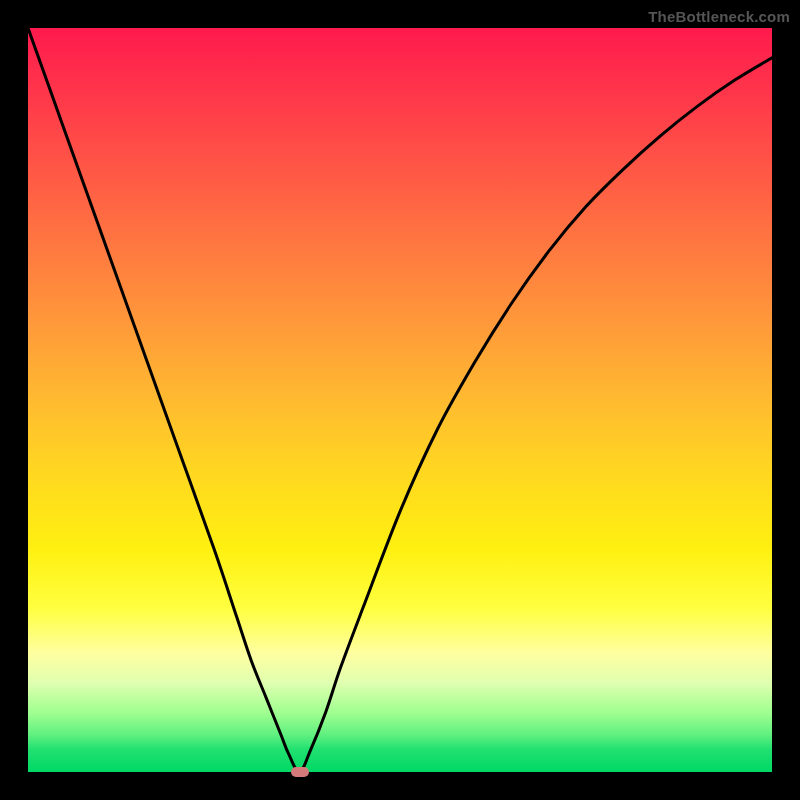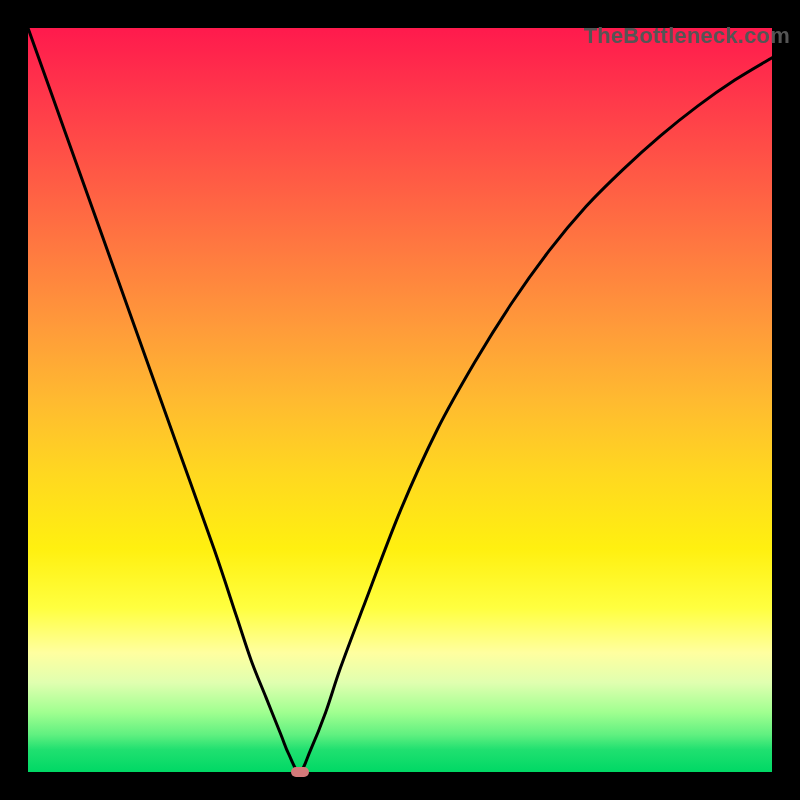--- a/index.html
+++ b/index.html
@@ -28,24 +28,24 @@
       #ffff40 78%,
       #ffffa0 84%,
       #e0ffb0 88%,
       #a0ff90 92%,
       #60f080 95%,
       #20e070 97%,
       #00d865 100%);
   }
   .watermark {
     position: absolute;
-    top: 23px;
+    top: 8px;
     right: 10px;
     font-family: Arial, Helvetica, sans-serif;
-    font-size: 22px;
+    font-size: 15px;
     font-weight: 600;
     color: #555;
     letter-spacing: 0.2px;
     z-index: 5;
   }
   svg.curve {
     position: absolute;
     left: 0; top: 0;
     width: 100%; height: 100%;
   }

